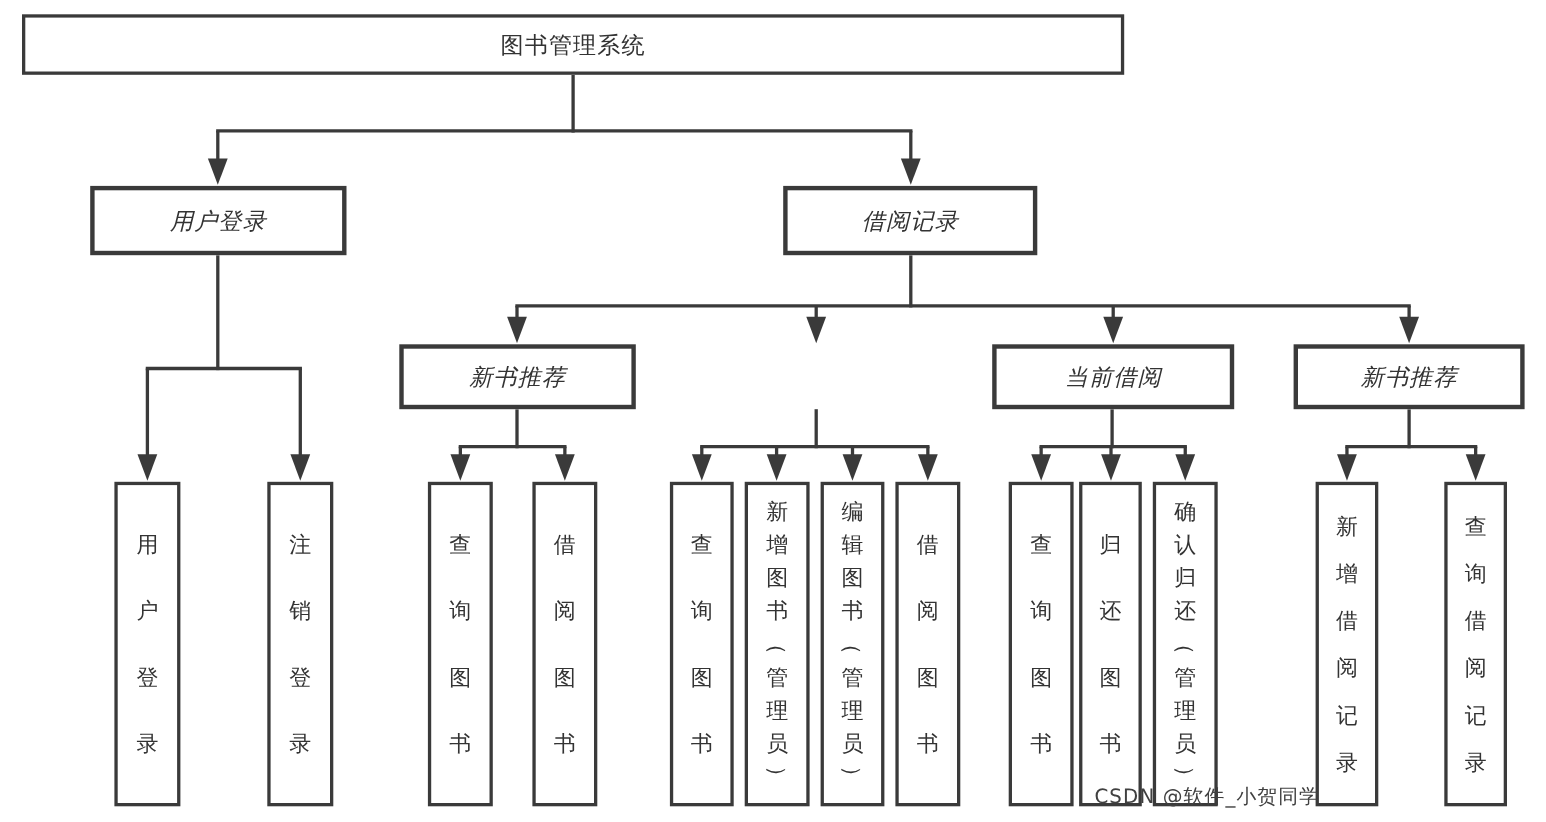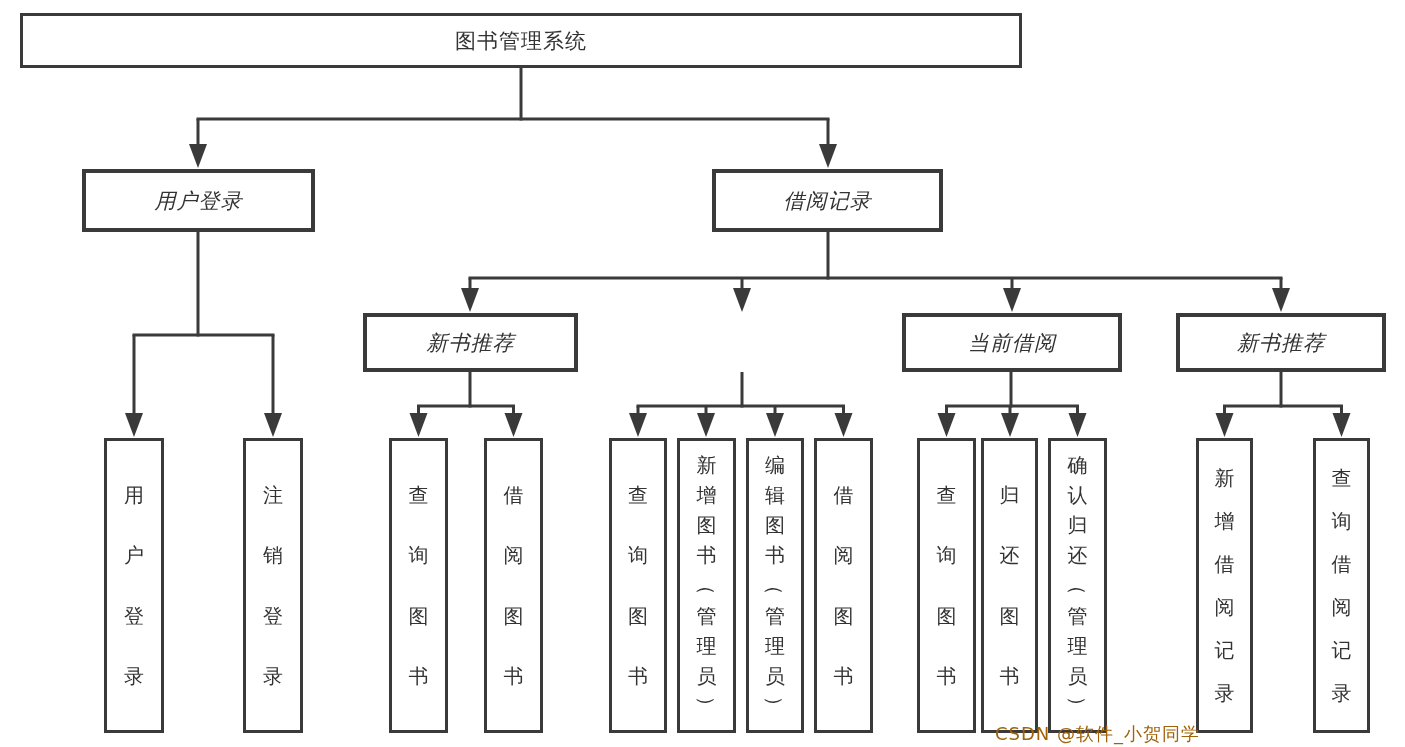--- a/index.html
+++ b/index.html
@@ -18,22 +18,22 @@
   .h-label{
     font-size:21px;color:#333333;letter-spacing:1px;white-space:nowrap;
   }
   .v-label{
     display:flex;flex-direction:column;align-items:center;justify-content:space-evenly;
     width:100%;height:100%;font-size:20px;color:#333333;padding:4px 0;box-sizing:border-box;
   }
   .v-label .ch{line-height:1;display:block;}
   .v-label .ch.rot{transform:rotate(90deg);}
   #watermark{
-    position:absolute;right:6px;bottom:1px;z-index:5;
-    font-size:18px;color:#a16207;letter-spacing:1px;white-space:nowrap;
+    position:absolute;right:6px;bottom:11px;z-index:5;
+    font-size:18px;color:#404040;letter-spacing:1px;white-space:nowrap;
   }
 </style>
 </head>
 <body>
 
 <div id="canvas">
 
   <svg id="connectors" width="1405" height="747" viewBox="0 0 1405 747" xmlns="http://www.w3.org/2000/svg">
     <g stroke="#3a3a3a" stroke-width="3" fill="none">
 

